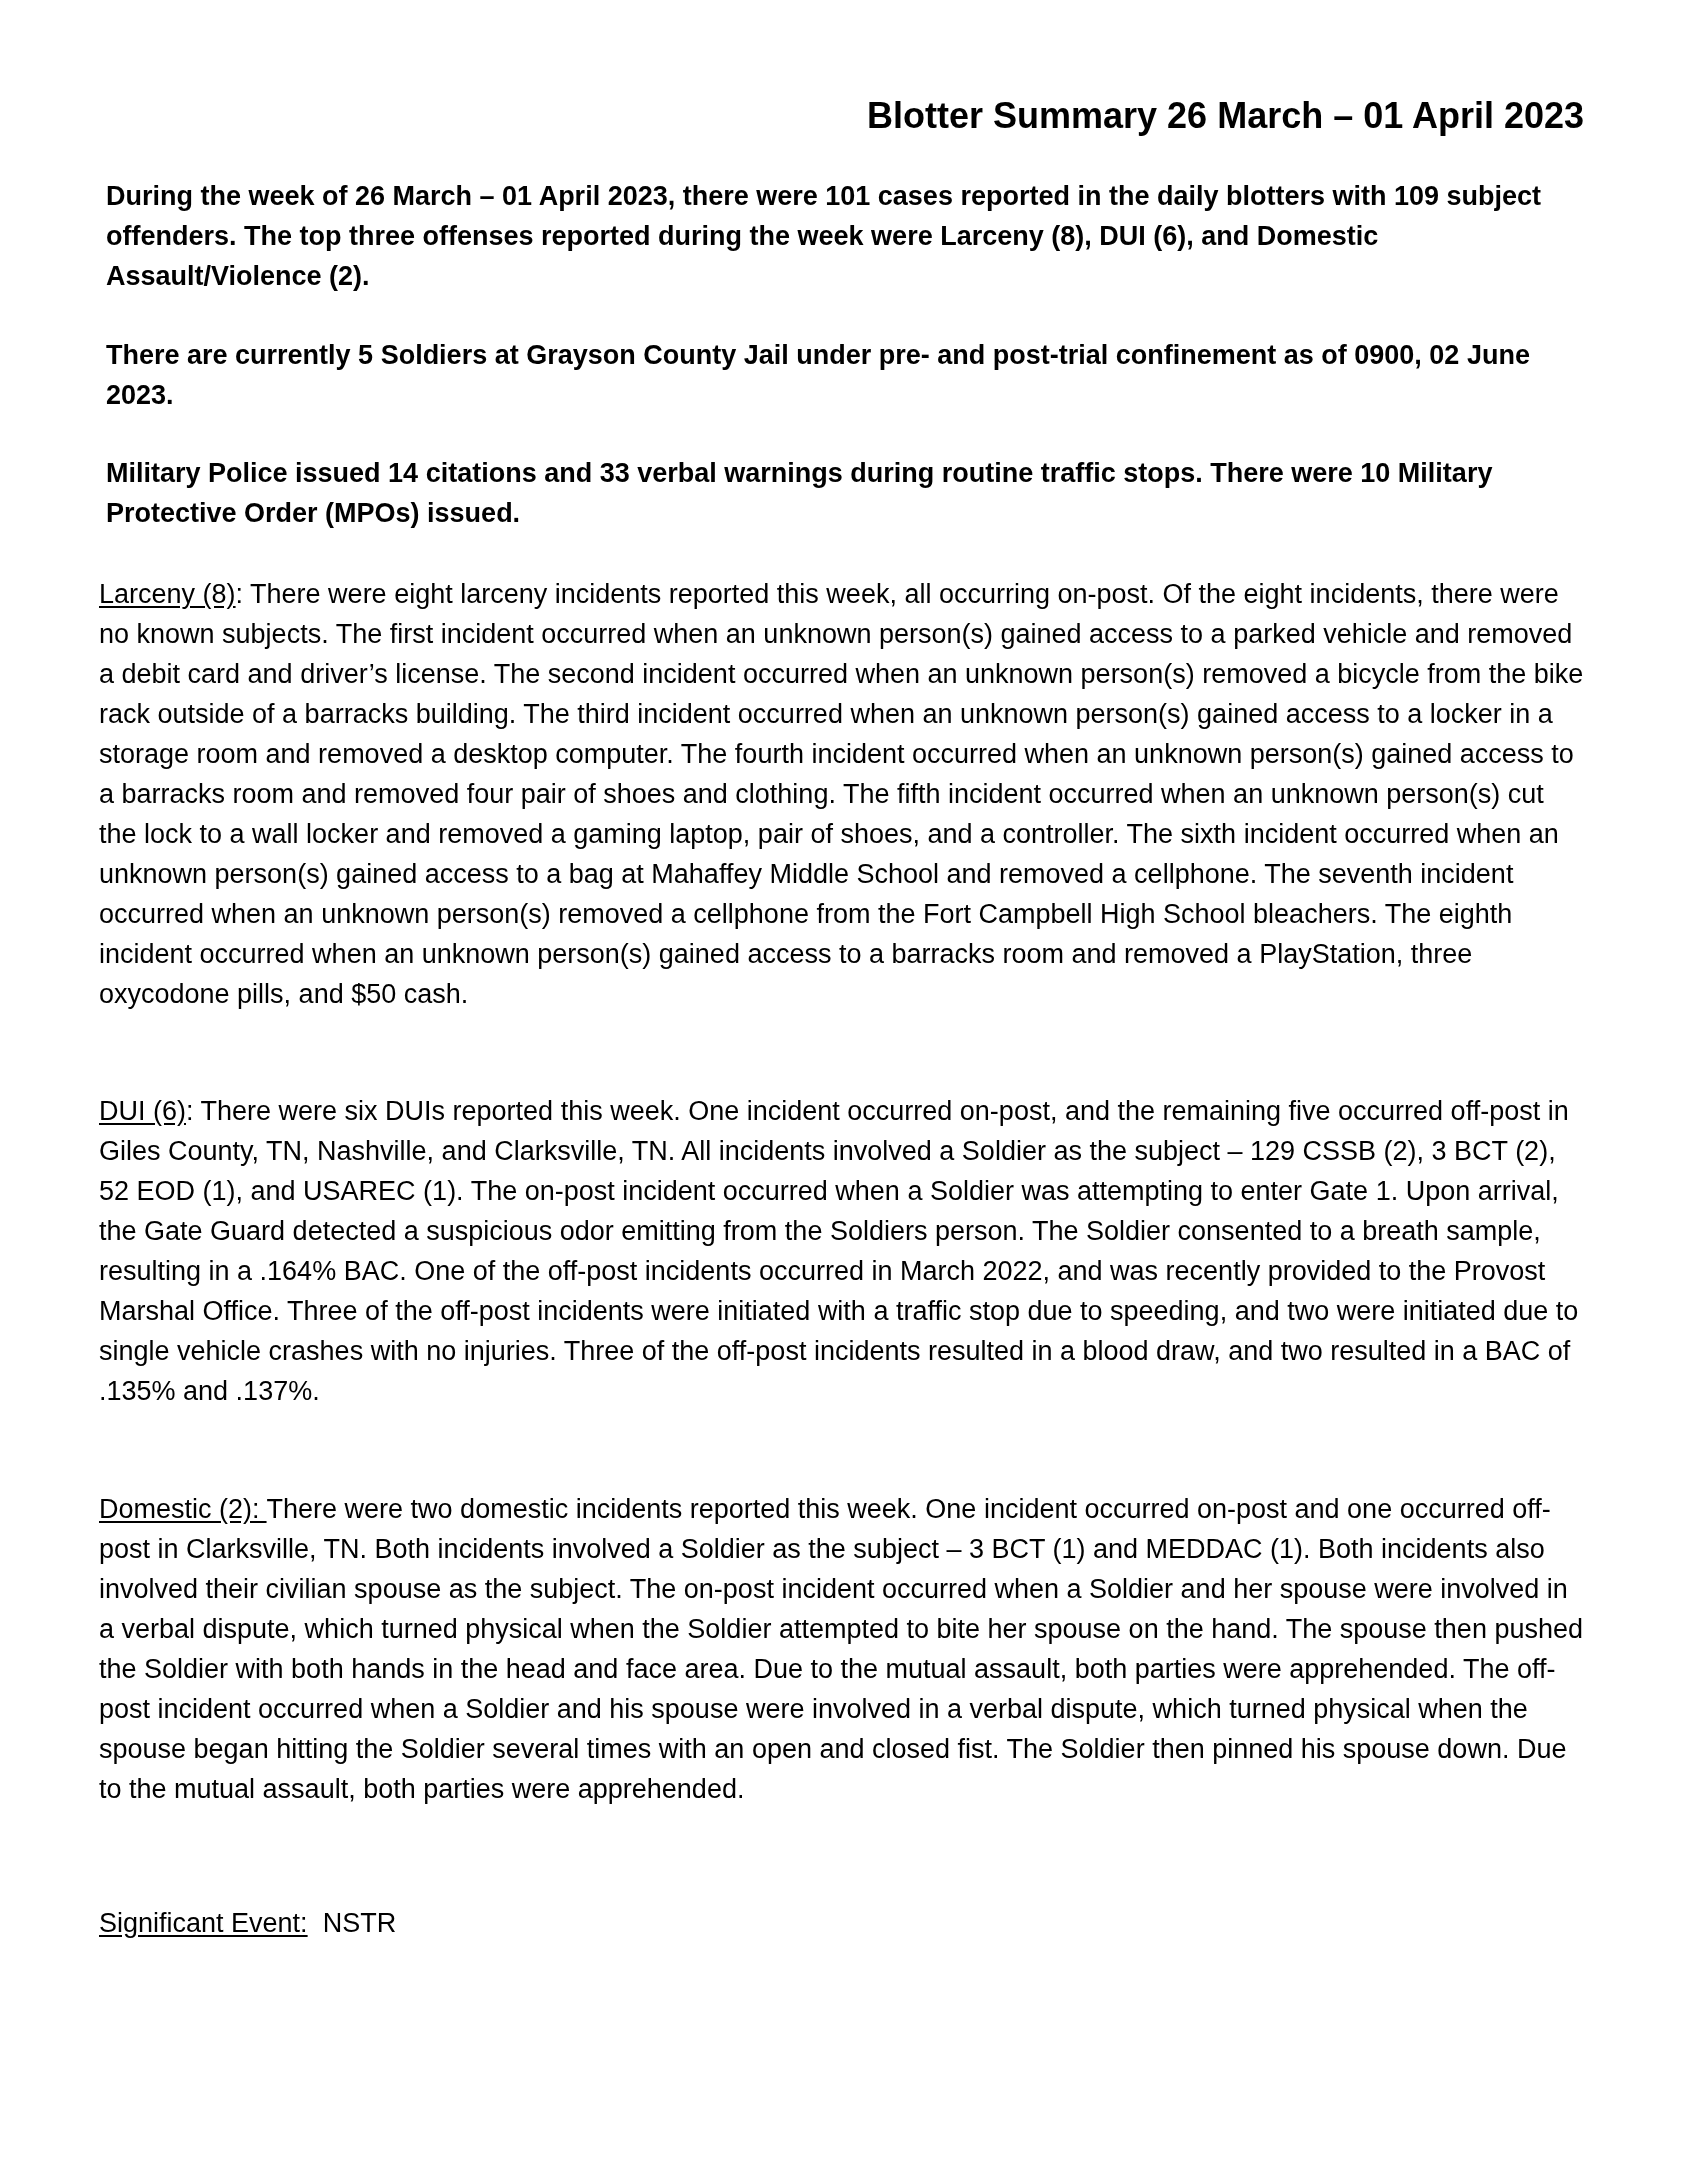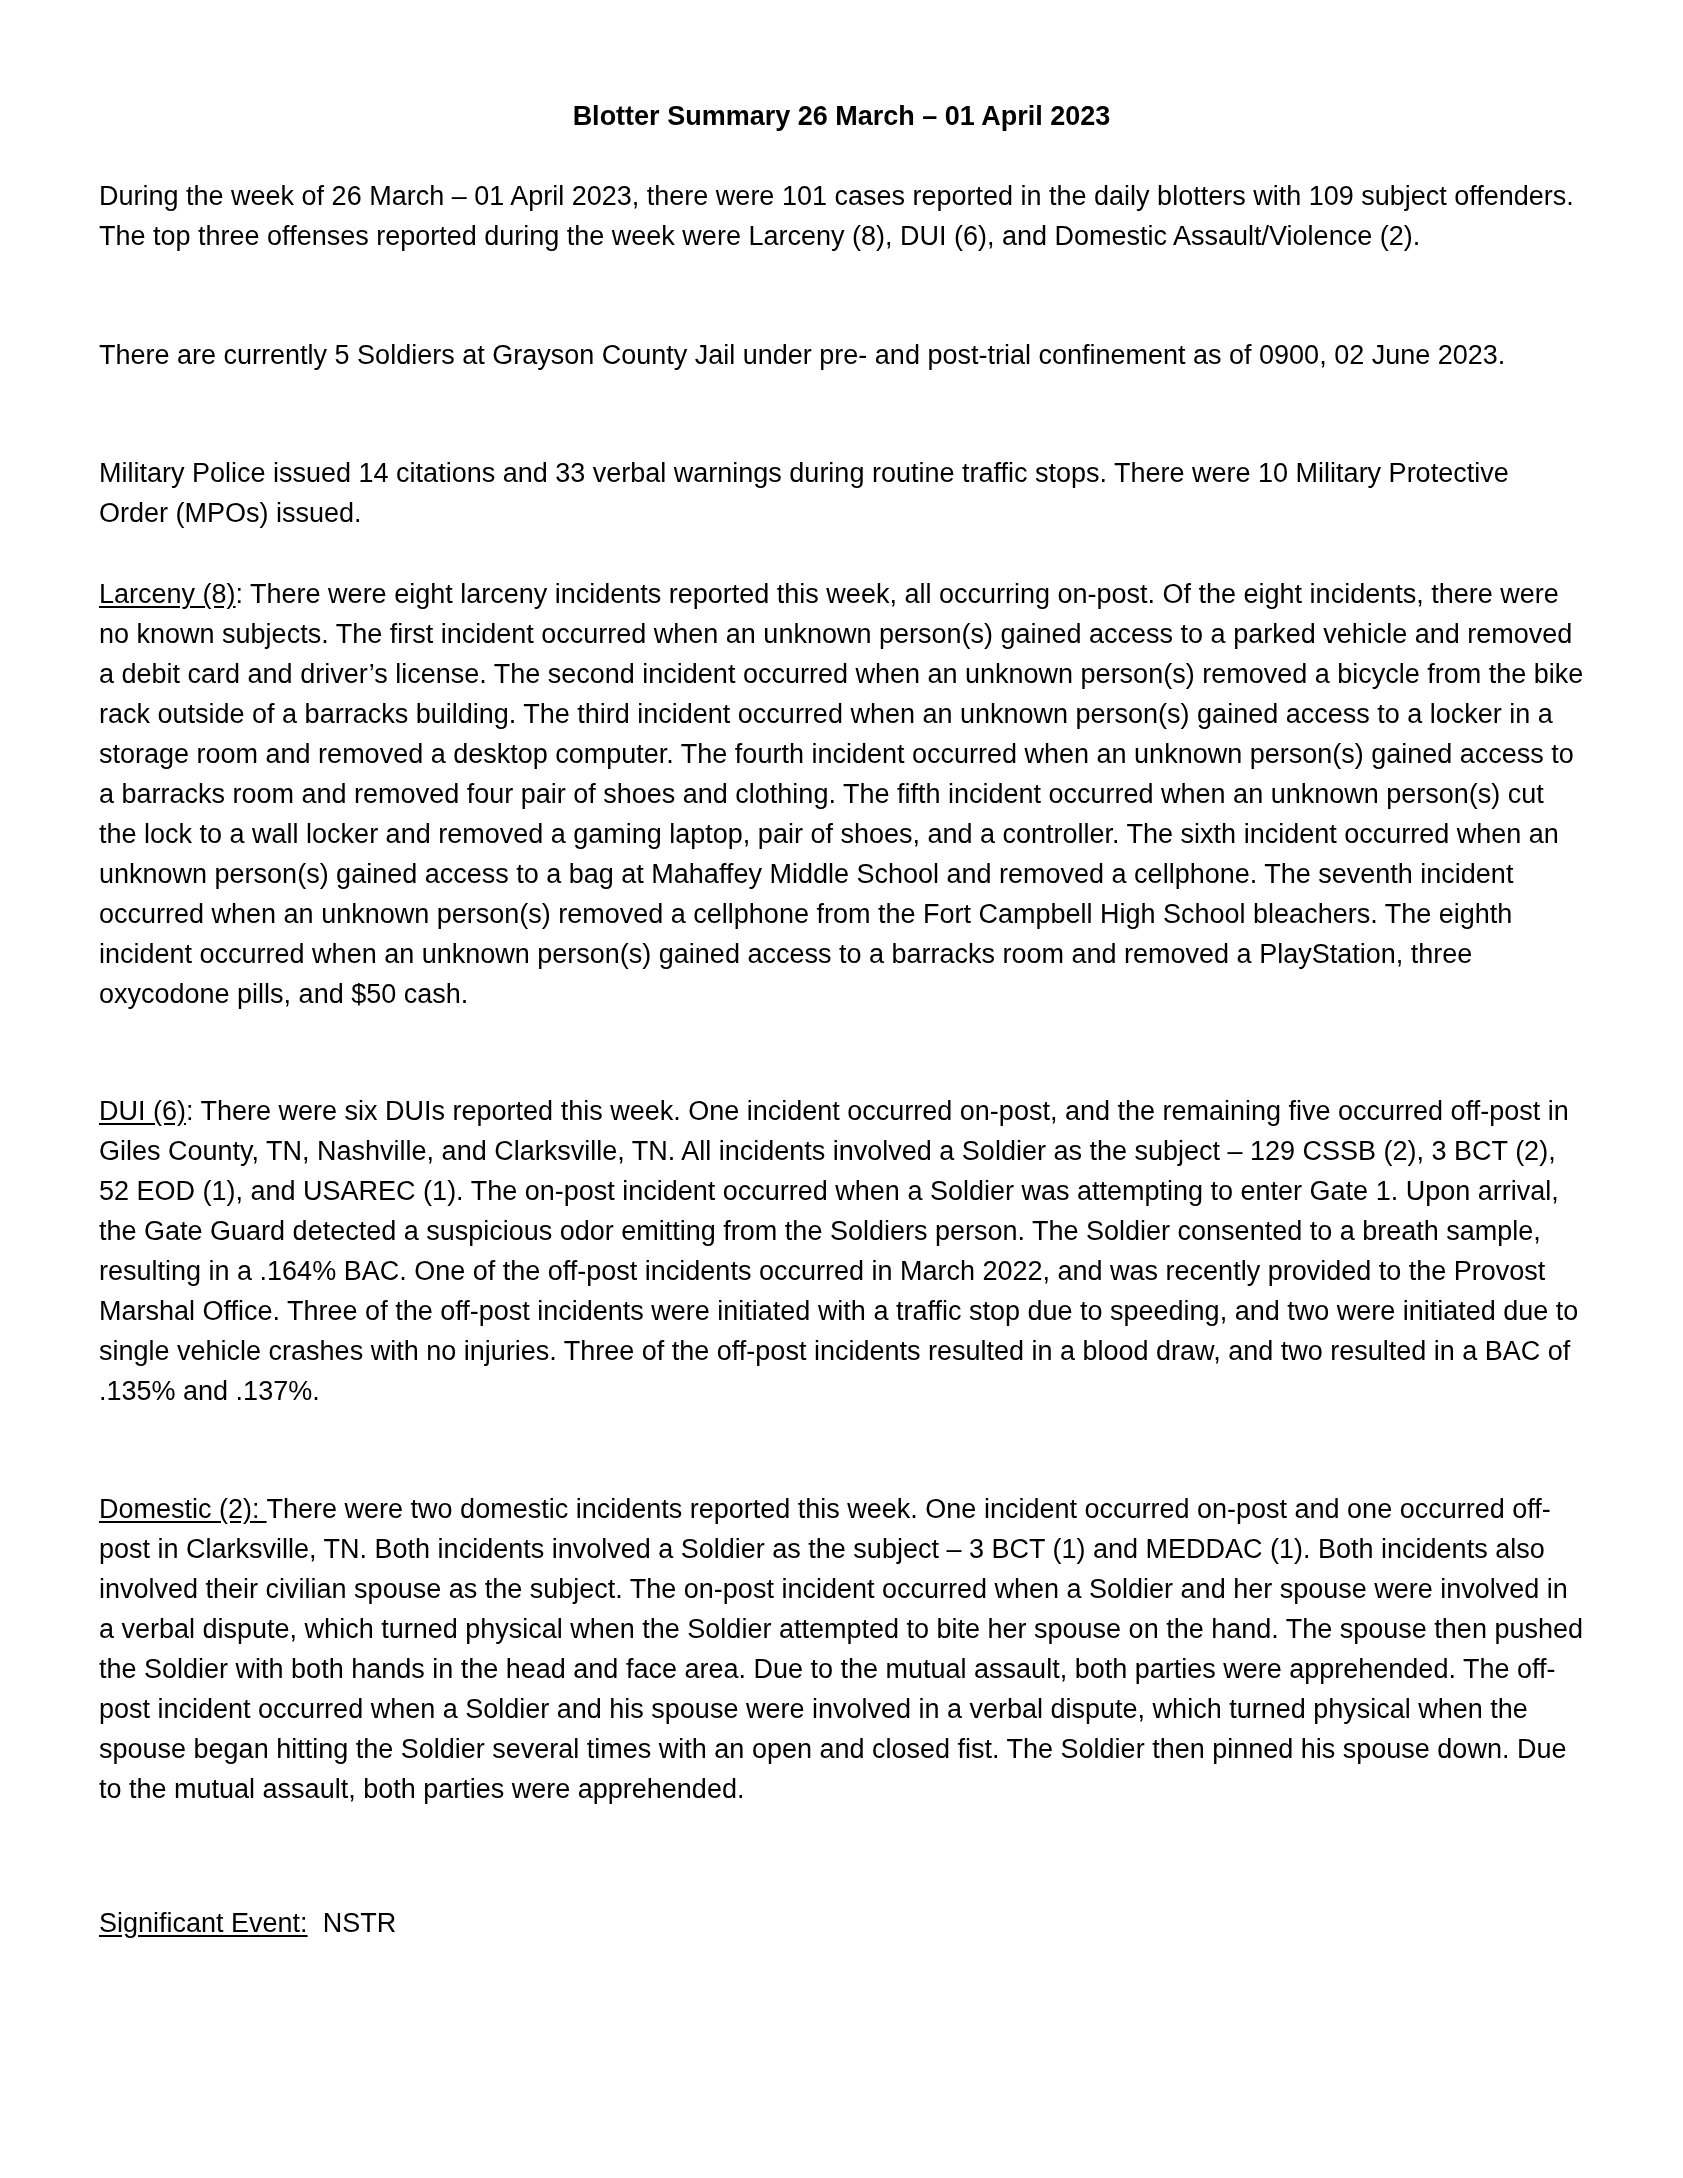--- a/index.html
+++ b/index.html
@@ -2,28 +2,28 @@
 <html><head>
   <meta charset="utf-8">
   <style>
     html, body { margin: 0; padding: 0; background: #ffffff; }
     body {
       width: 1683px; height: 2178px; position: relative; overflow: hidden;
       font-family: "Liberation Sans", sans-serif; color: #000000;
     }
     .page { position: absolute; left: 99px; top: 0; width: 1485px; }
     .title {
-      position: absolute; top: 99px; left: 0; width: 1485px; text-align: center;
-      font-weight: bold; font-size: 27px; line-height: 34px;
+      position: absolute; top: 99px; left: 0; width: 1485px; text-align: right;
+      font-weight: bold; font-size: 36px; line-height: 34px;
     }
     .para {
       position: absolute; left: 0; width: 1485px;
       font-size: 27px; line-height: 40px; margin: 0;
     }
-    .bold { font-weight: normal; }
+    .bold { font-weight: bold; margin-left: 7px; }
     .label { text-decoration: underline; text-underline-offset: 3px; }
   </style>
 </head>
 <body>
 
 <div class="page">
 
   <div class="title">Blotter Summary 26 March – 01 April 2023</div>
 
   <p class="para bold" style="top:176px;">During the week of 26 March – 01 April 2023, there were 101 cases reported in the daily blotters with 109 subject offenders.  The top three offenses reported during the week were Larceny (8), DUI (6), and Domestic Assault/Violence (2).</p>

